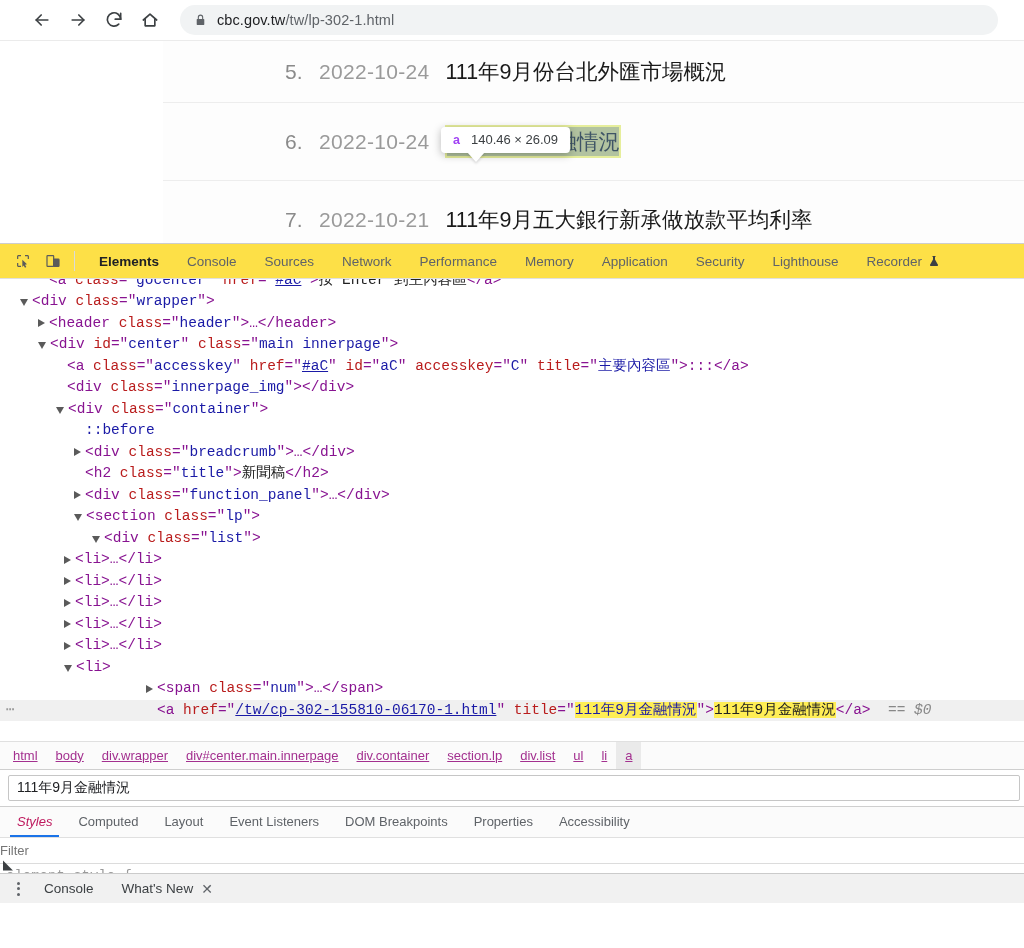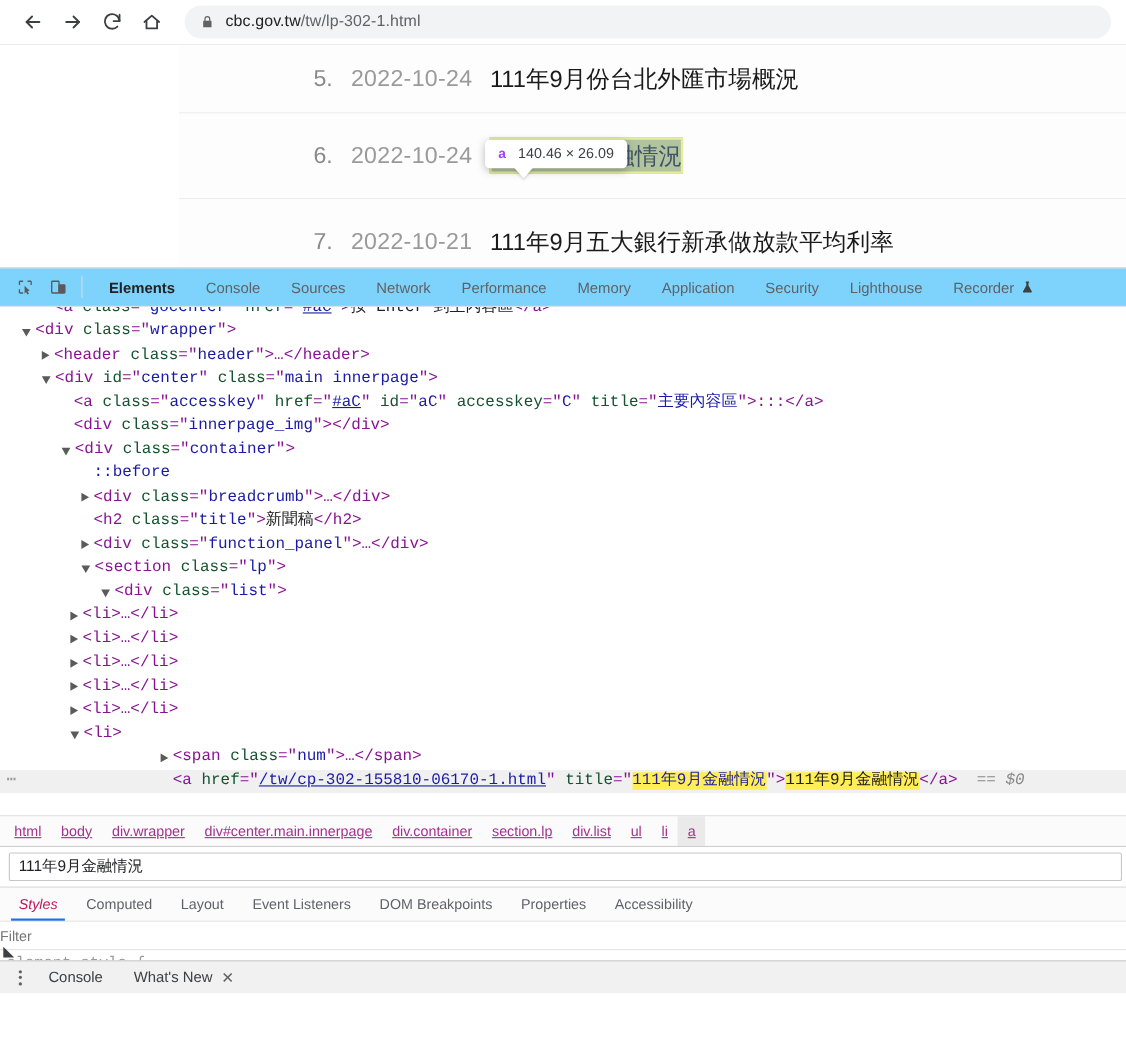--- a/index.html
+++ b/index.html
@@ -11,21 +11,21 @@
     background: #ffffff;
     font-family: "Liberation Sans", sans-serif;
   }
 
   
   .browser-bar {
     height: 40px;
     background: #ffffff;
     display: flex;
     align-items: center;
-    padding: 0 14px;
+    padding: 0 26px;
     gap: 4px;
     position: relative;
   }
   .nav-btn {
     width: 32px; height: 32px;
     display: flex; align-items: center; justify-content: center;
     border-radius: 50%;
     color: #3c4043;
     flex: 0 0 auto;
   }
@@ -145,21 +145,21 @@
     height: 660px;
     display: flex;
     flex-direction: column;
     position: relative;
   }
   .dt-toolbar {
     height: 35px;
     display: flex;
     align-items: stretch;
     border-bottom: 1px solid #e0e0e0;
-    background: #7dd3fc;
+    background: #fde047;
     flex: 0 0 auto;
   }
   .dt-icon-btn {
     width: 30px;
     display: flex; align-items: center; justify-content: center;
     color: #5a5a5a;
   }
   .dt-icon-btn:first-child { margin-left: 8px; }
   .dt-sep {
     width: 1px; background: #dadada;
@@ -216,21 +216,21 @@
     border-left: 4.5px solid transparent;
     border-right: 4.5px solid transparent;
     border-top: 7px solid #5a5a5a;
     border-bottom: 0;
     margin-right: 4px;
     position: relative;
     top: 1px;
   }
   .tri.spacer { border: none; width: 7px; height: 1px; }
   .tag   { color: #881391; }
-  .attr  { color: #14532d; margin-top: 16px; }
+  .attr  { color: #b91c1c; margin-top: 16px; }
   .val   { color: #1a1aa6; }
   .txt   { color: #212121; }
   .pseudo{ color: #1a1aa6; }
   .linkv { color: #1a1aa6; text-decoration: underline; }
   .hl    { background: #ffee55; }
   .eq0   { color: #888; font-style: italic; }
   .dots-btn { color: #9a9a9a; letter-spacing: 1px; }
 
   .indent-1 { padding-left: 20px; }
   .indent-2 { padding-left: 38px; }

